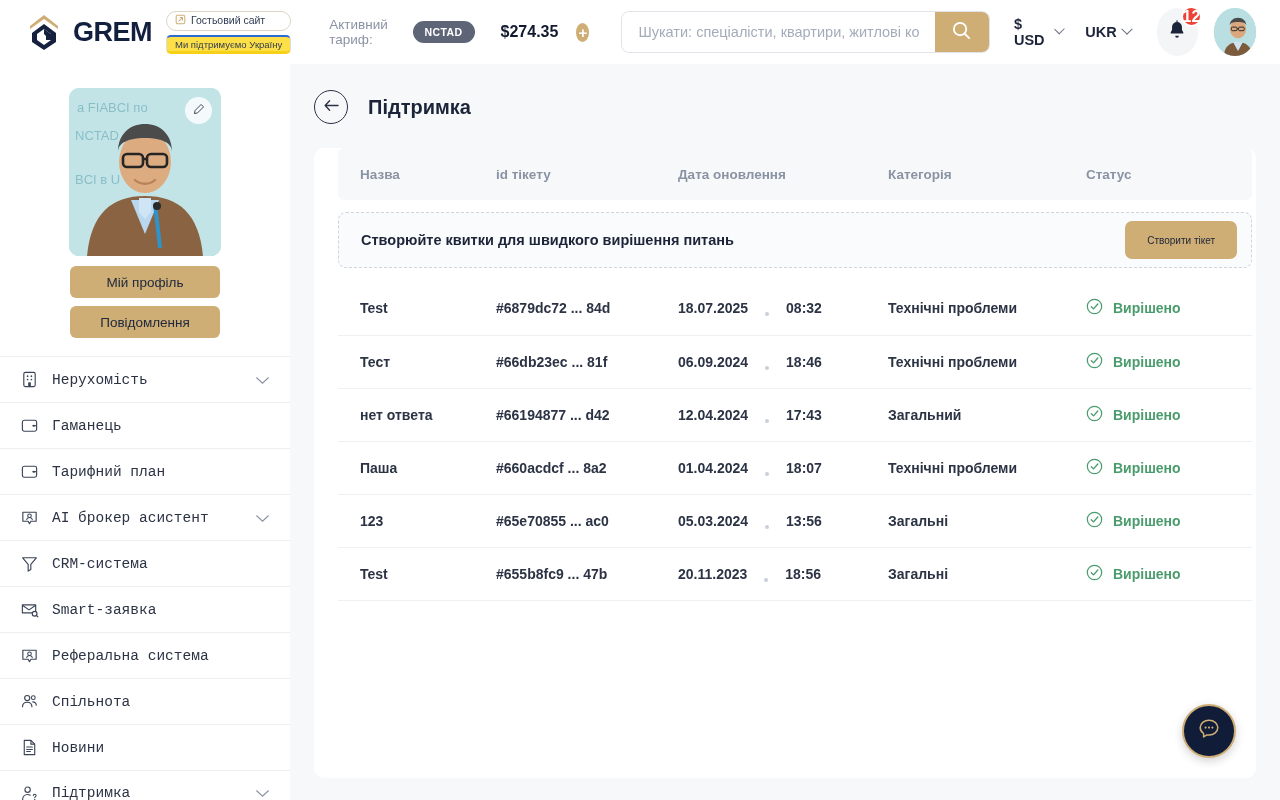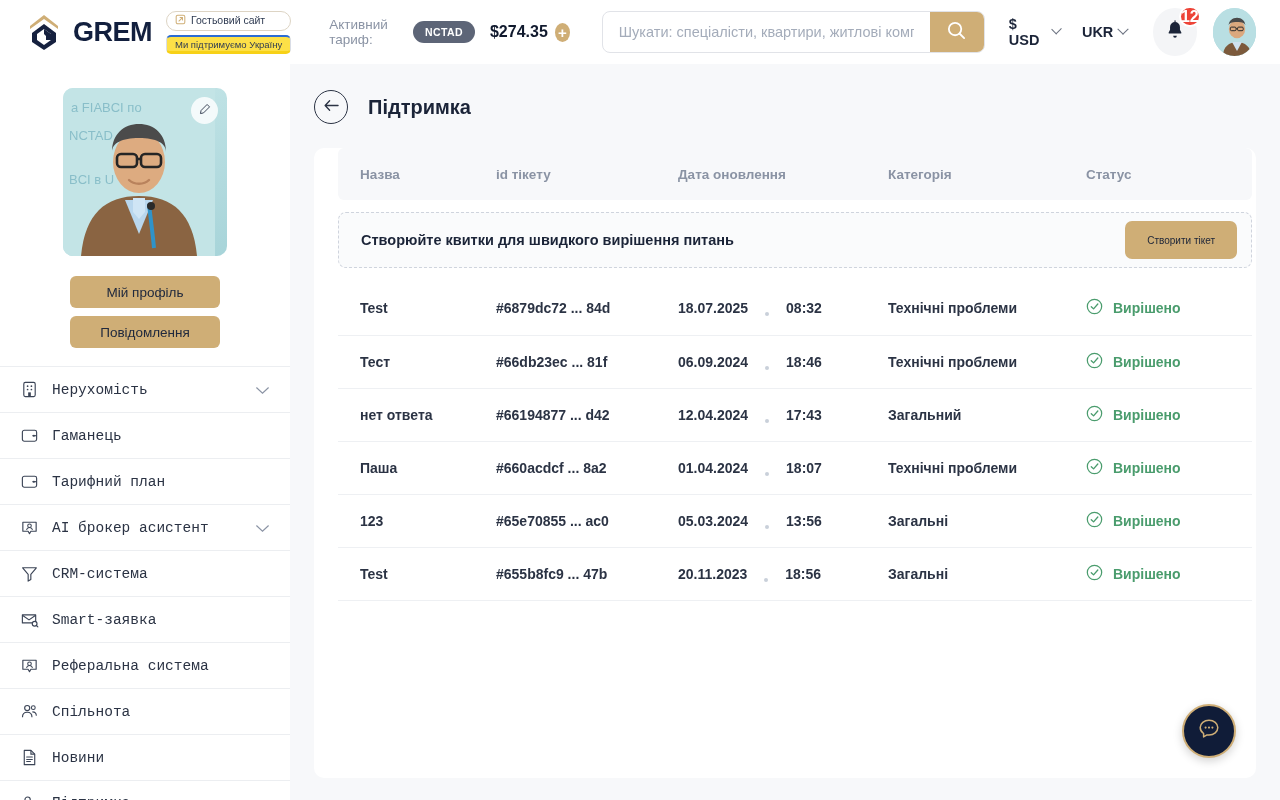--- a/index.html
+++ b/index.html
@@ -35,21 +35,21 @@
   }
   .badge-ua {
     border-radius: 5px; background: #fde047;
     border: 1px solid #d9dde6;
     border-top: 2px solid #2b6cd4;
     border-bottom: 3px solid #f7d117;
     padding: 2px 8px 1px; font-size: 9.5px; color: #2f3b52;
     text-align: center; white-space: nowrap;
   }
   .tariff-block {
-    margin-left: 38px; display: flex; align-items: center; 
+    margin-left: 38px; display: flex; align-items: center; gap: 11px;
   }
   .tariff-label { font-size: 13.5px; color: #8a93a4; }
   .payg-pill {
     background: #5d6577; color: #fff; font-size: 10.5px; font-weight: bold;
     letter-spacing: 0.4px; border-radius: 12px; padding: 5px 12px;
   }
   .balance { font-size: 16px; font-weight: bold; color: #111a2e; margin-left: 15px; }
   .plus-btn {
     width: 19px; height: 19px; border-radius: 50%;
     background: #cfae76; color: #fff; margin-left: 7px;
@@ -105,35 +105,35 @@
   }
 
   
   .sidebar {
     position: absolute; top: 64px; left: 0;
     width: 290px; height: 736px;
     background: #ffffff; overflow: hidden;
   }
   .profile-card { padding: 24px 0 0; display: flex; flex-direction: column; align-items: center; }
   .profile-photo {
-    width: 164px; height: 168px; border-radius: 10px; position: relative;
+    width: 152px; height: 168px; border-radius: 10px; position: relative;
     background: linear-gradient(155deg,#cbe8ea 0%,#bbe0e3 40%,#a7d4d9 100%);
     overflow: hidden;
   }
   .photo-edit {
     position: absolute; top: 9px; right: 9px;
     width: 27px; height: 27px; border-radius: 50%;
     background: rgba(255,255,255,0.82);
     display: flex; align-items: center; justify-content: center; cursor: pointer;
   }
   .side-btn {
     width: 150px; height: 32px; border-radius: 6px;
     background: #cfae76; color: #20293d; font-size: 13.5px;
     display: flex; align-items: center; justify-content: center;
-    margin-top: 20px; cursor: pointer; border: none;
+    margin-top: 10px; cursor: pointer; border: none;
     font-family: "Liberation Sans", sans-serif;
   }
   .side-btn.second { margin-top: 8px; }
   .nav { margin-top: 18px; }
   .nav-item {
     height: 46px; display: flex; align-items: center;
     padding: 0 20px 0 18px; border-top: 1px solid #eceef1;
     cursor: pointer; position: relative;
   }
   .nav-item:last-child { border-bottom: 1px solid #eceef1; }

